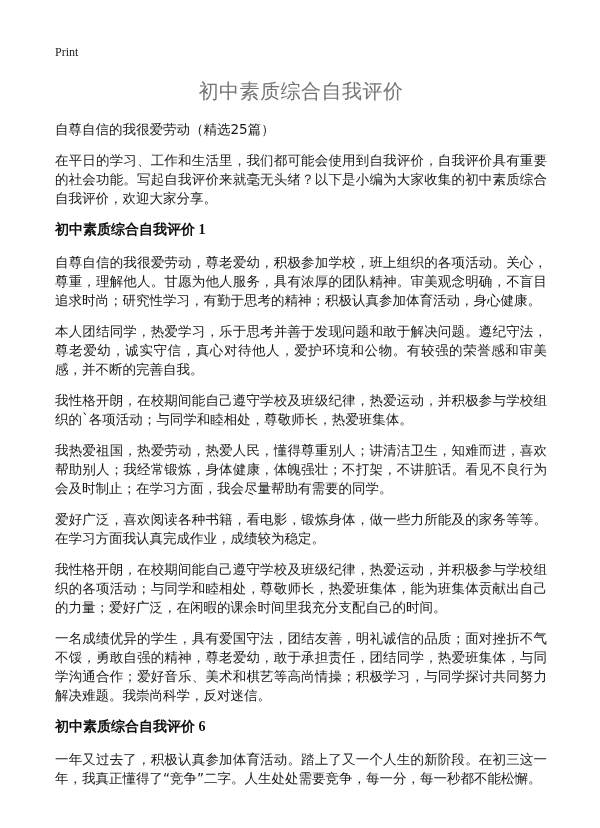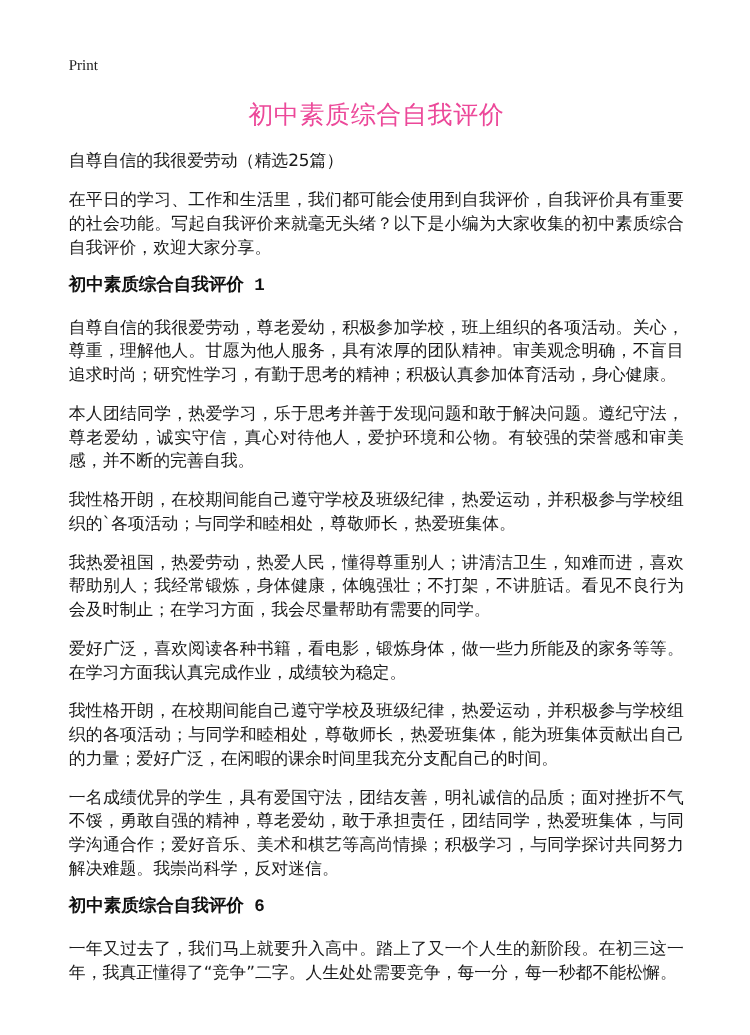--- a/index.html
+++ b/index.html
@@ -34,42 +34,42 @@
     .doc-title {
       position: absolute;
       top: 78px;
       left: 0;
       width: 492px;
       text-align: center;
       font-size: 20px;
       font-weight: normal;
       margin: 0;
       letter-spacing: 0.5px;
-      color: #ec4899;
+      color: #737373;
     }
     .content {
       position: absolute;
       top: 120px;
       left: 0;
       width: 492px;
     }
     .subtitle {
       font-size: 13.5px;
       line-height: 19px;
       margin: 0 0 12px 0;
     }
     p.para {
       font-size: 13.5px;
       line-height: 19px;
       margin: 0 0 12px 0;
       text-align: justify;
       word-break: break-all;
     }
     h2.section {
-      font-family: Liberation Mono, monospace;
+      font-family: Liberation Serif, serif;
       font-size: 14px;
       font-weight: bold;
       margin: 4px 0 14px 0;
       line-height: 19px;
       color: #111;
     }
   </style>
 </head>
 <body>
 
@@ -84,15 +84,15 @@
     <h2 class="section">初中素质综合自我评价 1</h2>
     <p class="para">自尊自信的我很爱劳动，尊老爱幼，积极参加学校，班上组织的各项活动。关心，尊重，理解他人。甘愿为他人服务，具有浓厚的团队精神。审美观念明确，不盲目追求时尚；研究性学习，有勤于思考的精神；积极认真参加体育活动，身心健康。</p>
     <p class="para">本人团结同学，热爱学习，乐于思考并善于发现问题和敢于解决问题。遵纪守法，尊老爱幼，诚实守信，真心对待他人，爱护环境和公物。有较强的荣誉感和审美感，并不断的完善自我。</p>
     <p class="para">我性格开朗，在校期间能自己遵守学校及班级纪律，热爱运动，并积极参与学校组织的`各项活动；与同学和睦相处，尊敬师长，热爱班集体。</p>
     <p class="para">我热爱祖国，热爱劳动，热爱人民，懂得尊重别人；讲清洁卫生，知难而进，喜欢帮助别人；我经常锻炼，身体健康，体魄强壮；不打架，不讲脏话。看见不良行为会及时制止；在学习方面，我会尽量帮助有需要的同学。</p>
     <p class="para">爱好广泛，喜欢阅读各种书籍，看电影，锻炼身体，做一些力所能及的家务等等。在学习方面我认真完成作业，成绩较为稳定。</p>
     <p class="para">我性格开朗，在校期间能自己遵守学校及班级纪律，热爱运动，并积极参与学校组织的各项活动；与同学和睦相处，尊敬师长，热爱班集体，能为班集体贡献出自己的力量；爱好广泛，在闲暇的课余时间里我充分支配自己的时间。</p>
     <p class="para">一名成绩优异的学生，具有爱国守法，团结友善，明礼诚信的品质；面对挫折不气不馁，勇敢自强的精神，尊老爱幼，敢于承担责任，团结同学，热爱班集体，与同学沟通合作；爱好音乐、美术和棋艺等高尚情操；积极学习，与同学探讨共同努力解决难题。我崇尚科学，反对迷信。</p>
 
     <h2 class="section">初中素质综合自我评价 6</h2>
-    <p class="para">一年又过去了，我们马上就要升入高中。踏上了又一个人生的新阶段。在初三这一年，我真正懂得了“竞争”二字。人生处处需要竞争，每一分，每一秒都不能松懈。</p>
+    <p class="para">一年又过去了，积极认真参加体育活动。踏上了又一个人生的新阶段。在初三这一年，我真正懂得了“竞争”二字。人生处处需要竞争，每一分，每一秒都不能松懈。</p>
   </div>
 </div>
 
 </body></html>

